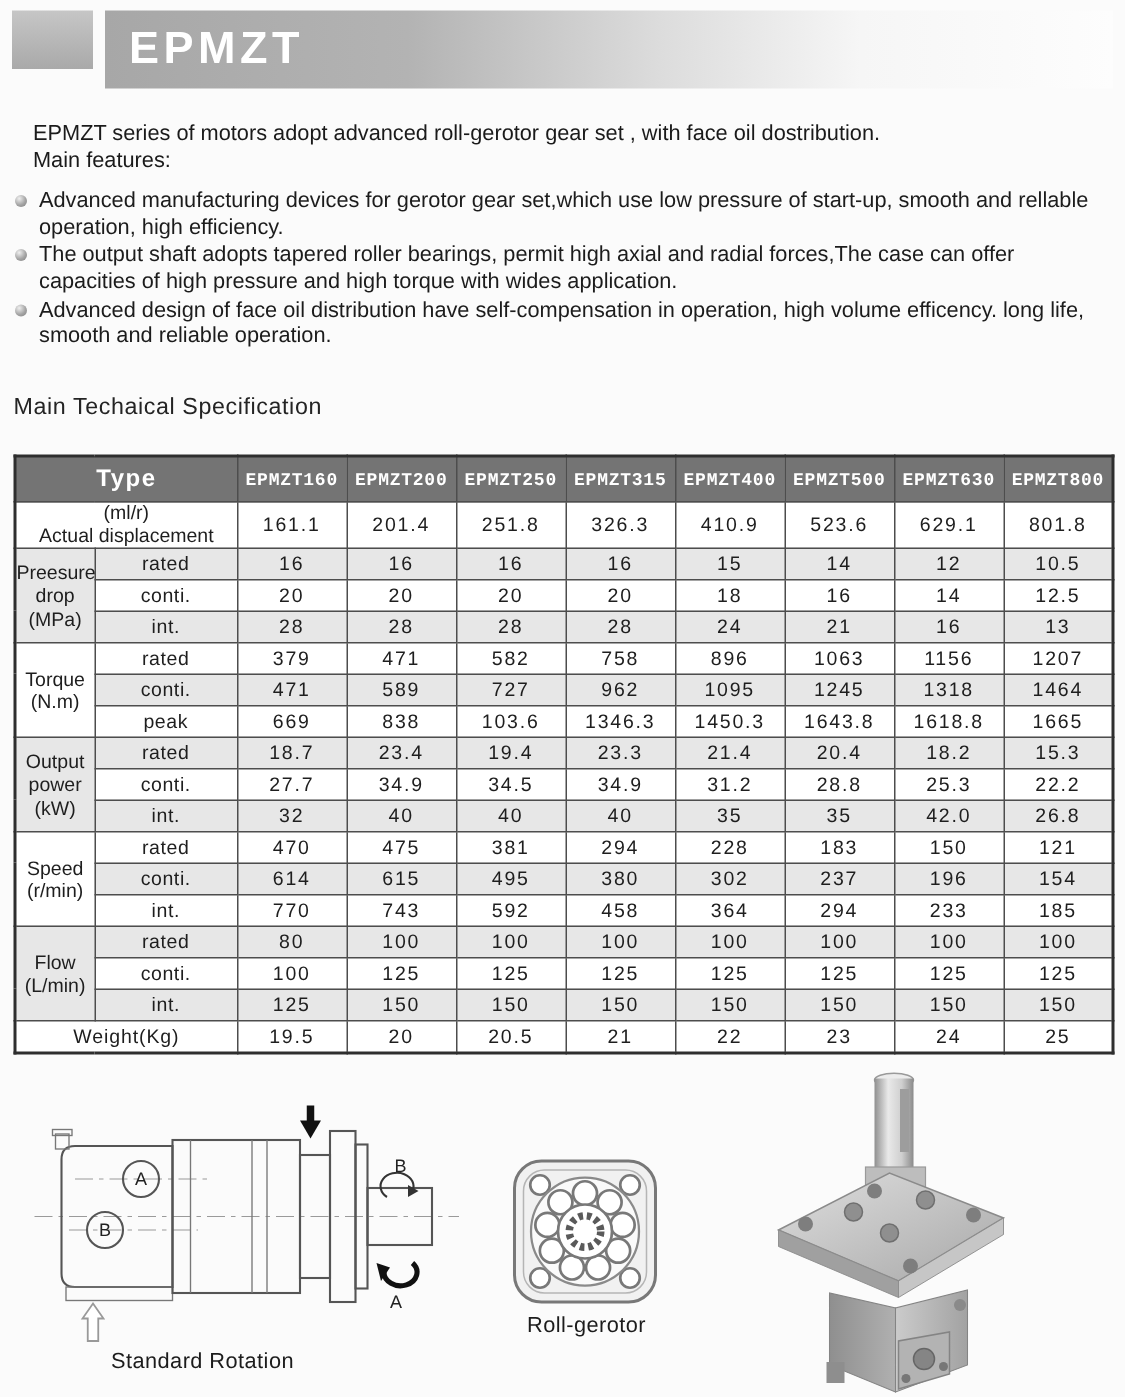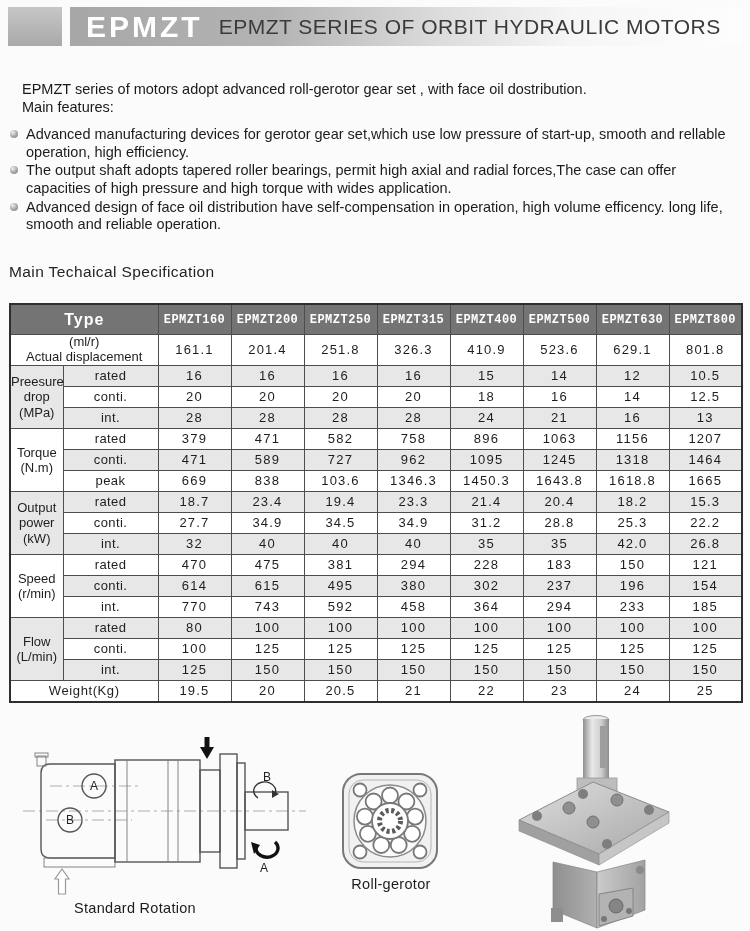--- a/index.html
+++ b/index.html
@@ -4,21 +4,21 @@
 <style>
   html,body{margin:0;padding:0;}
   body{
     width:750px;height:931px;position:relative;overflow:hidden;
     background:#fbfbfb;color:#1a1a1a;
     font-family:"Liberation Sans",sans-serif;
   }
   
   .logo-block{position:absolute;left:8px;top:7px;width:54px;height:39px;
     background:linear-gradient(180deg,#c6c6c6,#a9a9a9);}
-  .banner{position:absolute;left:70px;top:7px;width:672px;height:39px;
+  .banner{position:absolute;left:70px;top:7px;width:672px;height:52px;
     background:linear-gradient(90deg,#a7a7a7 0%,#b3b3b3 30%,#dcdcdc 55%,#f6f6f6 75%,#fdfdfd 100%);
     display:flex;align-items:center;}
   .logo-text{font-size:30px;font-weight:bold;color:#ffffff;letter-spacing:3px;margin-left:16px;}
   .banner-title{font-size:21px;color:#3a3a3a;letter-spacing:0.5px;margin-left:16px;white-space:nowrap;}
   
   .intro{position:absolute;left:22px;top:80px;width:716px;font-size:14.5px;line-height:1.25;}
   .features-label{position:absolute;left:22px;top:99px;font-weight:normal;font-size:14.5px;}
   .features{position:absolute;left:8px;top:126px;width:736px;list-style:none;margin:0;padding:0;}
   .features li{position:relative;padding-left:18px;font-size:14.5px;line-height:1.22;margin-bottom:1px;color:#1c1c1c;}
   .bullet{position:absolute;left:2px;top:4px;width:8px;height:8px;border-radius:50%;
@@ -50,21 +50,20 @@
   .thin{stroke:#777;stroke-width:0.9;}
   .dash{stroke:#9a9a9a;stroke-width:0.8;stroke-dasharray:12 4 3 4;fill:none;}
   .lbl{font-family:"Liberation Sans",sans-serif;font-size:12px;fill:#222;}
 </style>
 </head>
 <body>
 
 <div class="logo-block"></div>
 <div class="banner">
   <span class="logo-text">EPMZT</span>
-  <span class="banner-title">EPMZT SERIES OF ORBIT HYDRAULIC MOTORS</span>
 </div>
 
 <div class="intro">EPMZT series of motors adopt advanced roll-gerotor gear set , with face oil dostribution.</div>
 <div class="features-label">Main features:</div>
 <ul class="features">
   <li>
     <span class="bullet"></span>
     <span>Advanced manufacturing devices for gerotor gear set,which use low pressure of start-up, smooth and rellable operation, high efficiency.</span>
   </li>
   <li>

